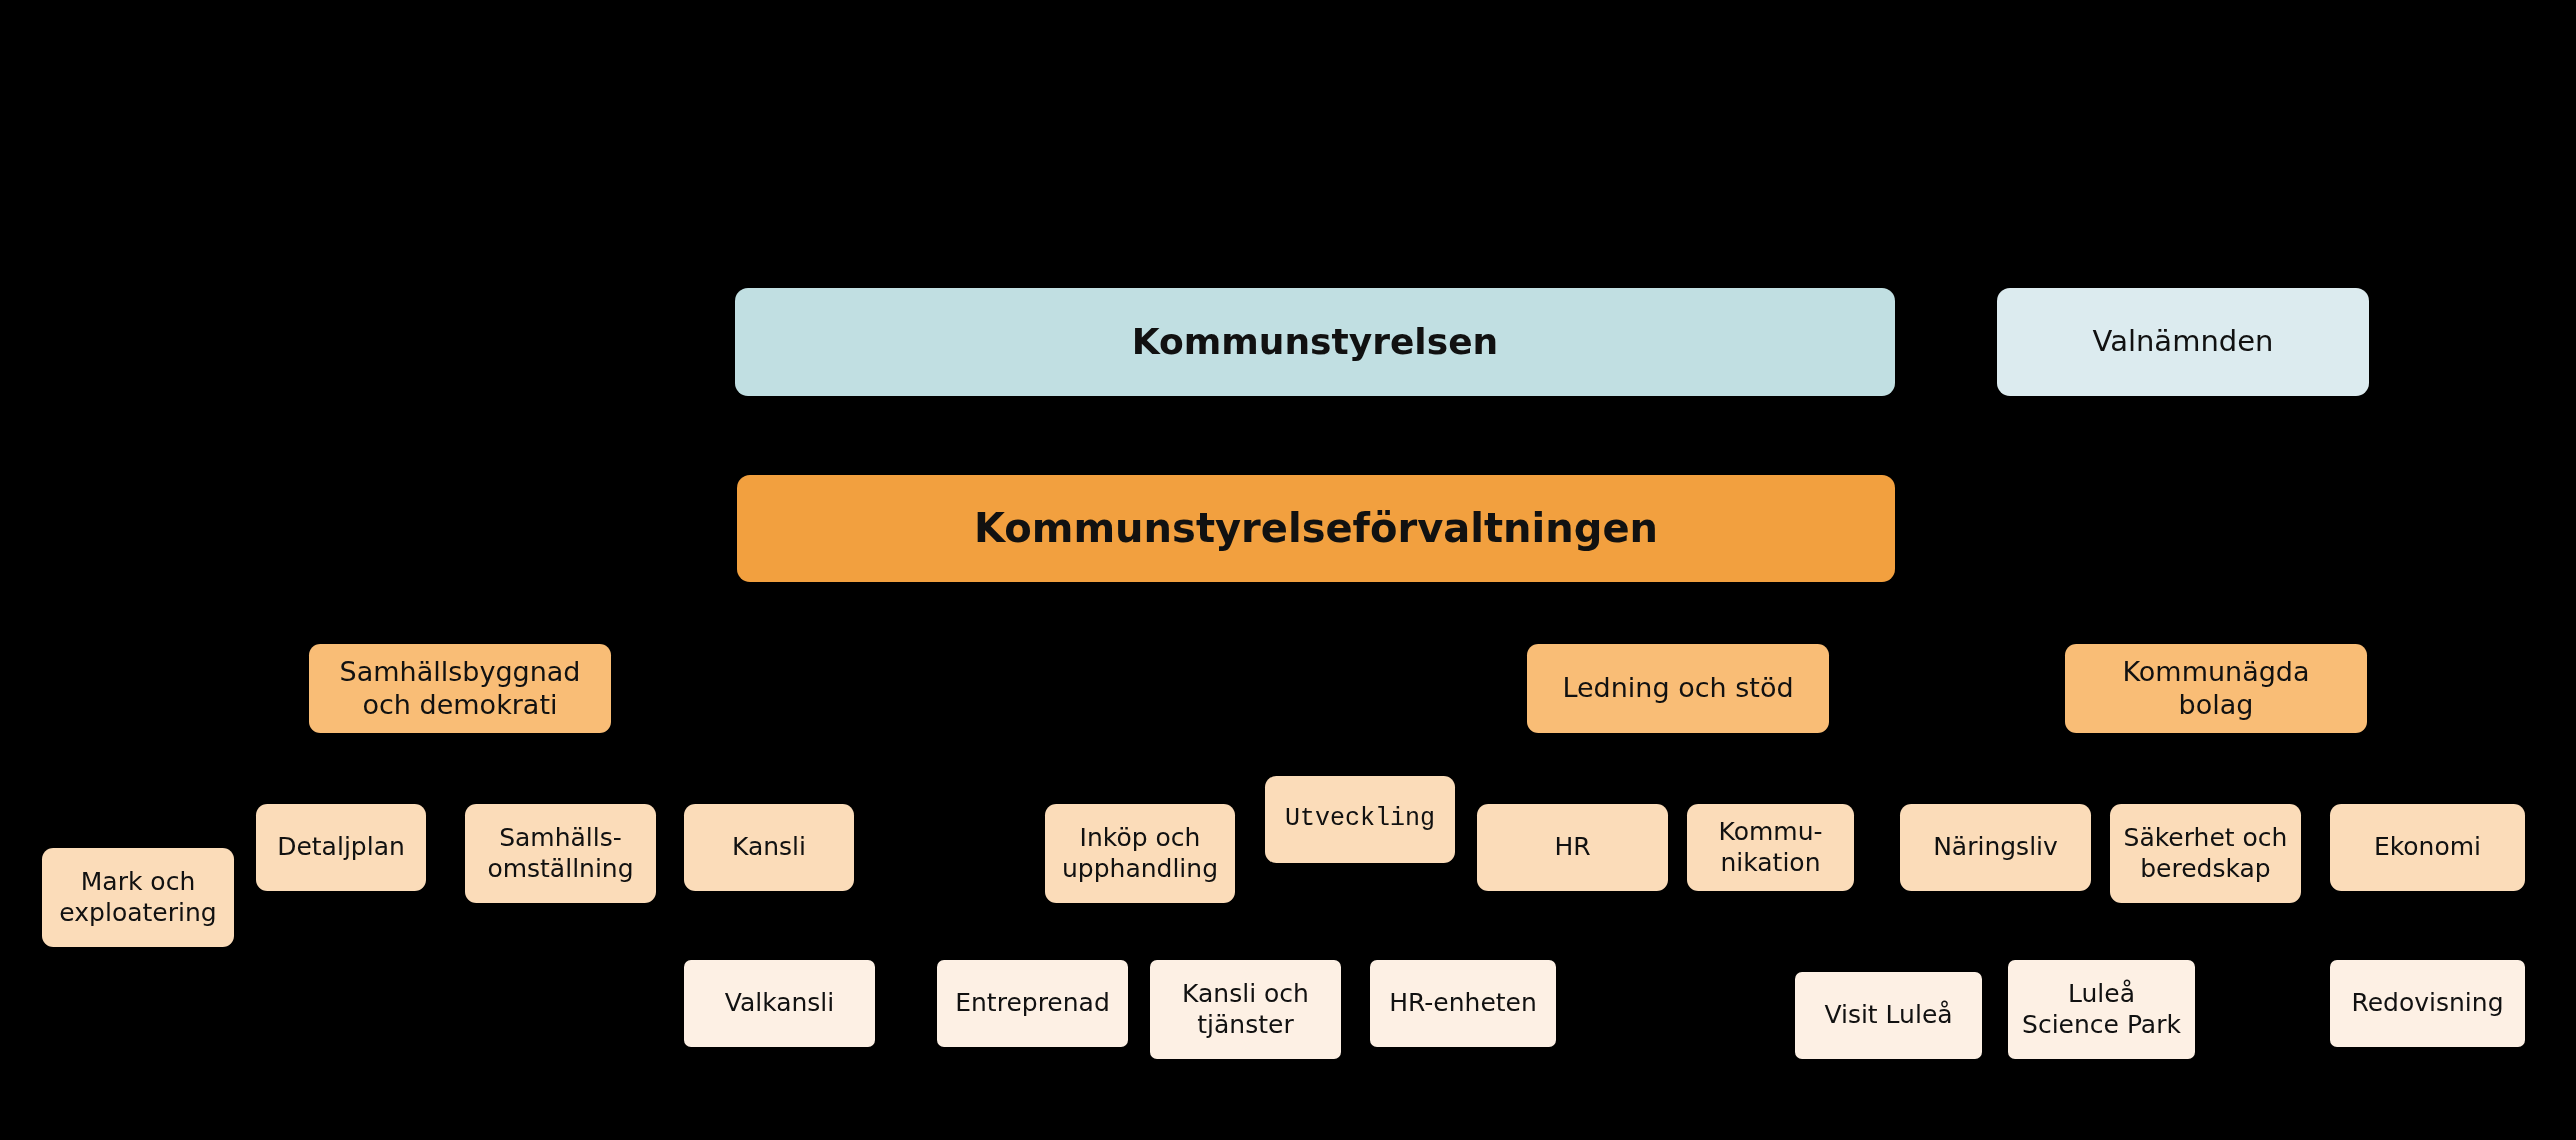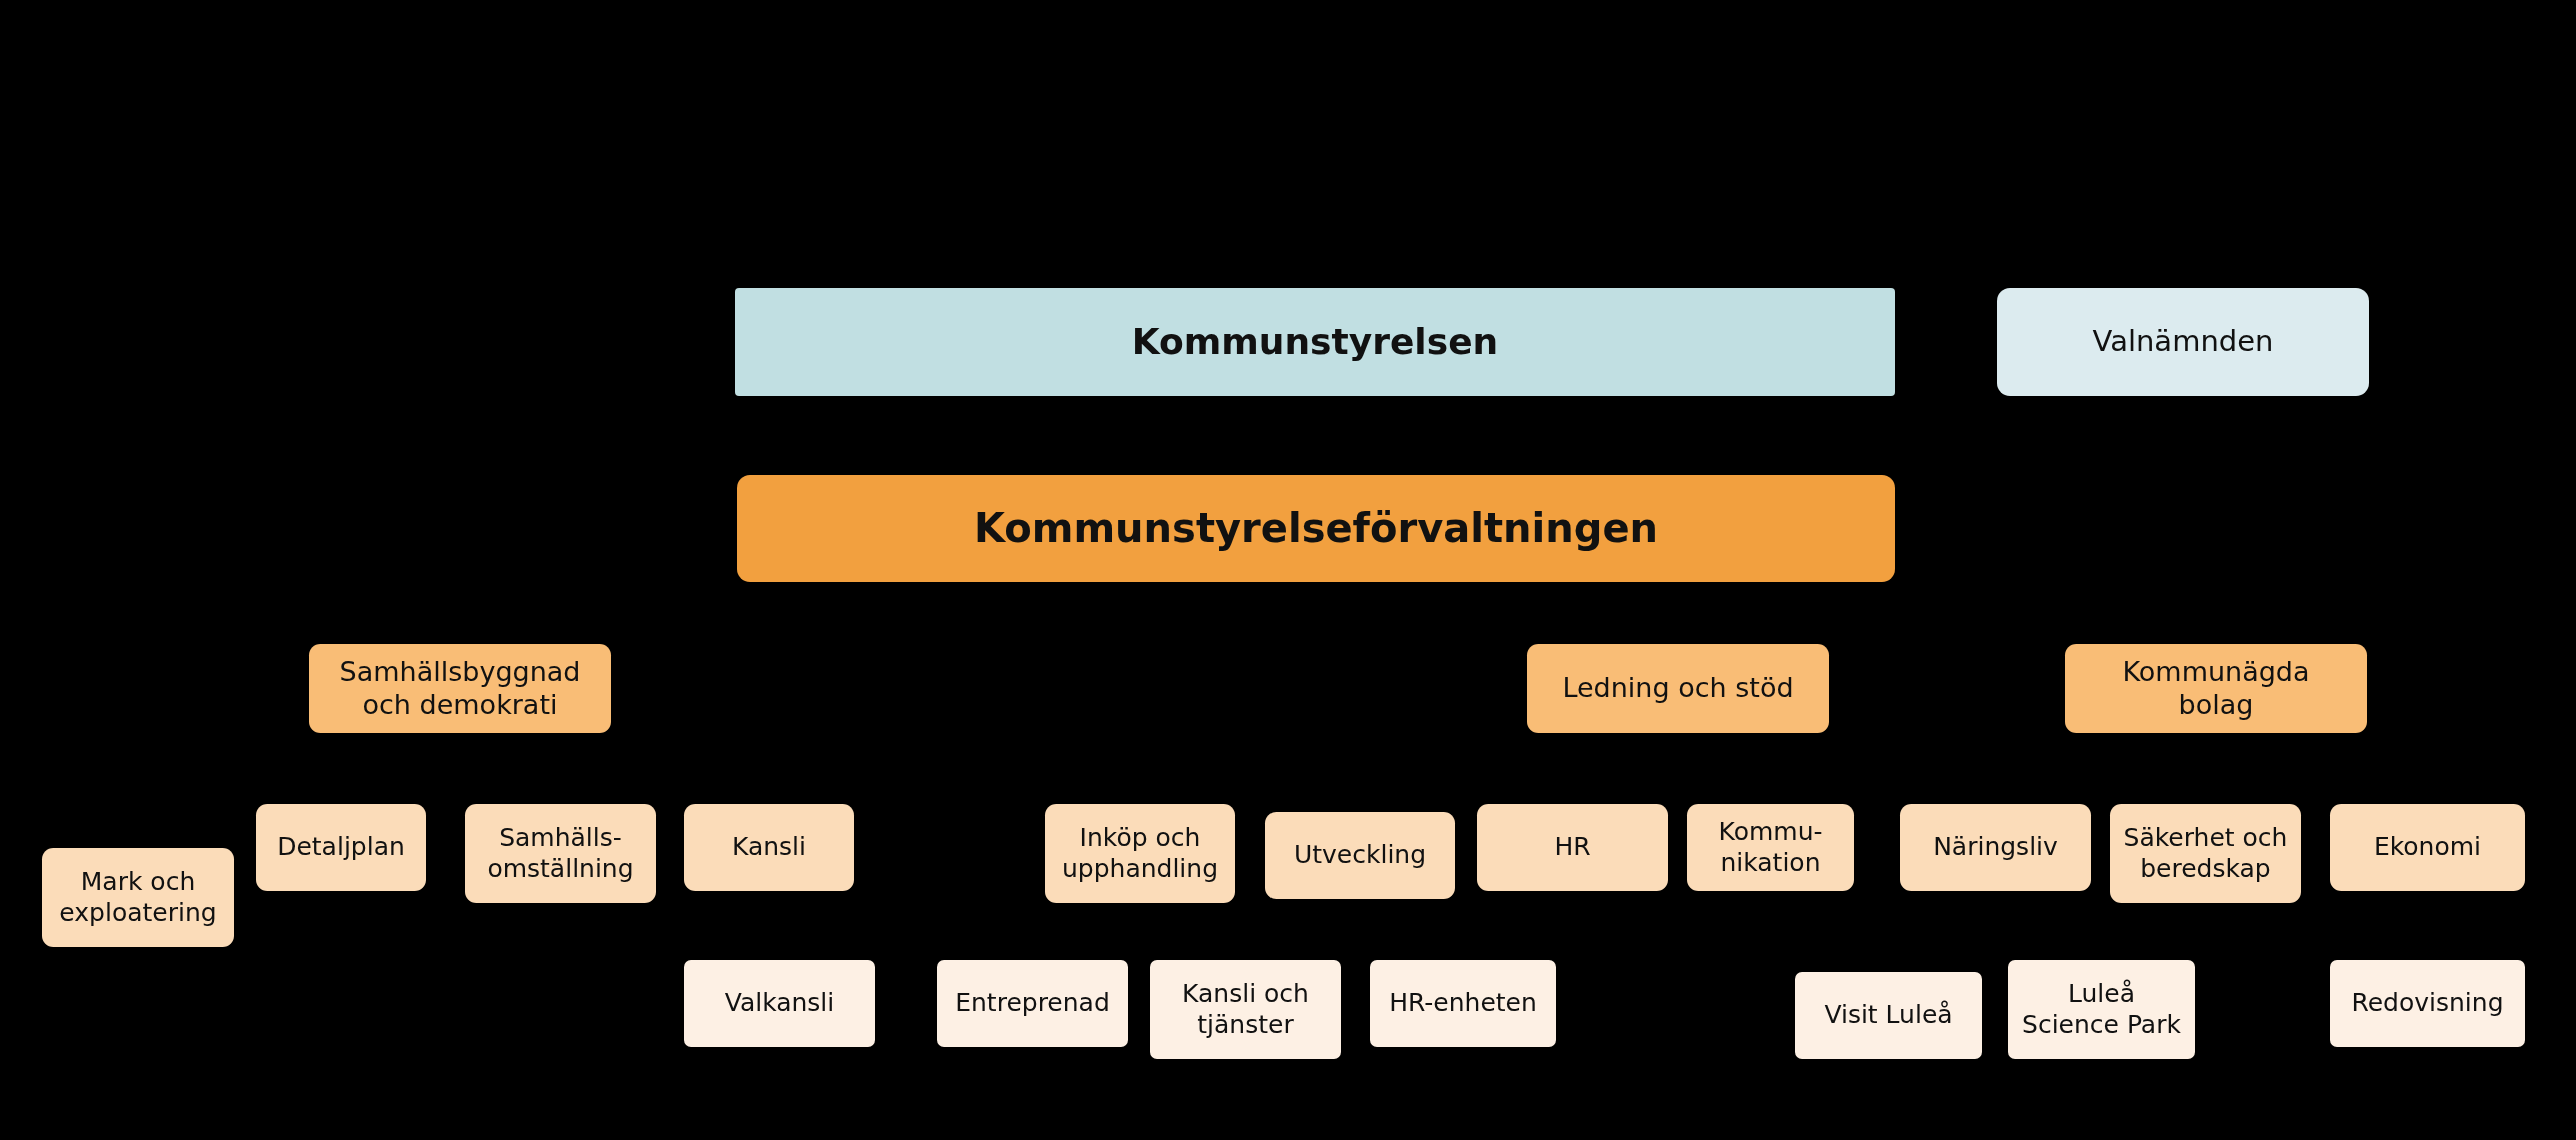--- a/index.html
+++ b/index.html
@@ -32,21 +32,21 @@
     border-radius: 11.3px;
     padding: 3.2px 8px;
     white-space: pre-line;
     overflow: hidden;
   }
   
   .tier-board {
     background: #c1dfe2;
     font-size: 36px;
     font-weight: bold;
-    border-radius: 4px;
+    border-radius: 13px;
   }
   .tier-board-alt {
     background: #dcebef;
     font-size: 29px;
     font-weight: normal;
     border-radius: 13px;
   }
   .tier-admin {
     background: #f2a03f;
     font-size: 40px;
@@ -97,21 +97,21 @@
   <div class="node tier-unit" style="left:256px; top:804px; width:170px; height:87px;">Detaljplan</div>
 
   <div class="node tier-unit" style="left:465px; top:804px; width:191px; height:99px;">Samhälls-
 omställning</div>
 
   <div class="node tier-unit" style="left:684px; top:804px; width:170px; height:87px;">Kansli</div>
 
   <div class="node tier-unit" style="left:1045px; top:804px; width:190px; height:99px;">Inköp och
 upphandling</div>
 
-  <div class="node tier-unit" style="left:1265px; top:812px; width:190px; height:87px;">Utveckling</div>
+  <div class="node tier-unit" style="left:1265px; top:776px; width:190px; height:87px;font-family:Liberation Mono, monospace;">Utveckling</div>
 
   <div class="node tier-unit" style="left:1477px; top:804px; width:191px; height:87px;">HR</div>
 
   <div class="node tier-unit" style="left:1687px; top:804px; width:167px; height:87px;">Kommu-
 nikation</div>
 
   <div class="node tier-unit" style="left:1900px; top:804px; width:191px; height:87px;">Näringsliv</div>
 
   <div class="node tier-unit" style="left:2110px; top:804px; width:191px; height:99px;">Säkerhet och
 beredskap</div>

